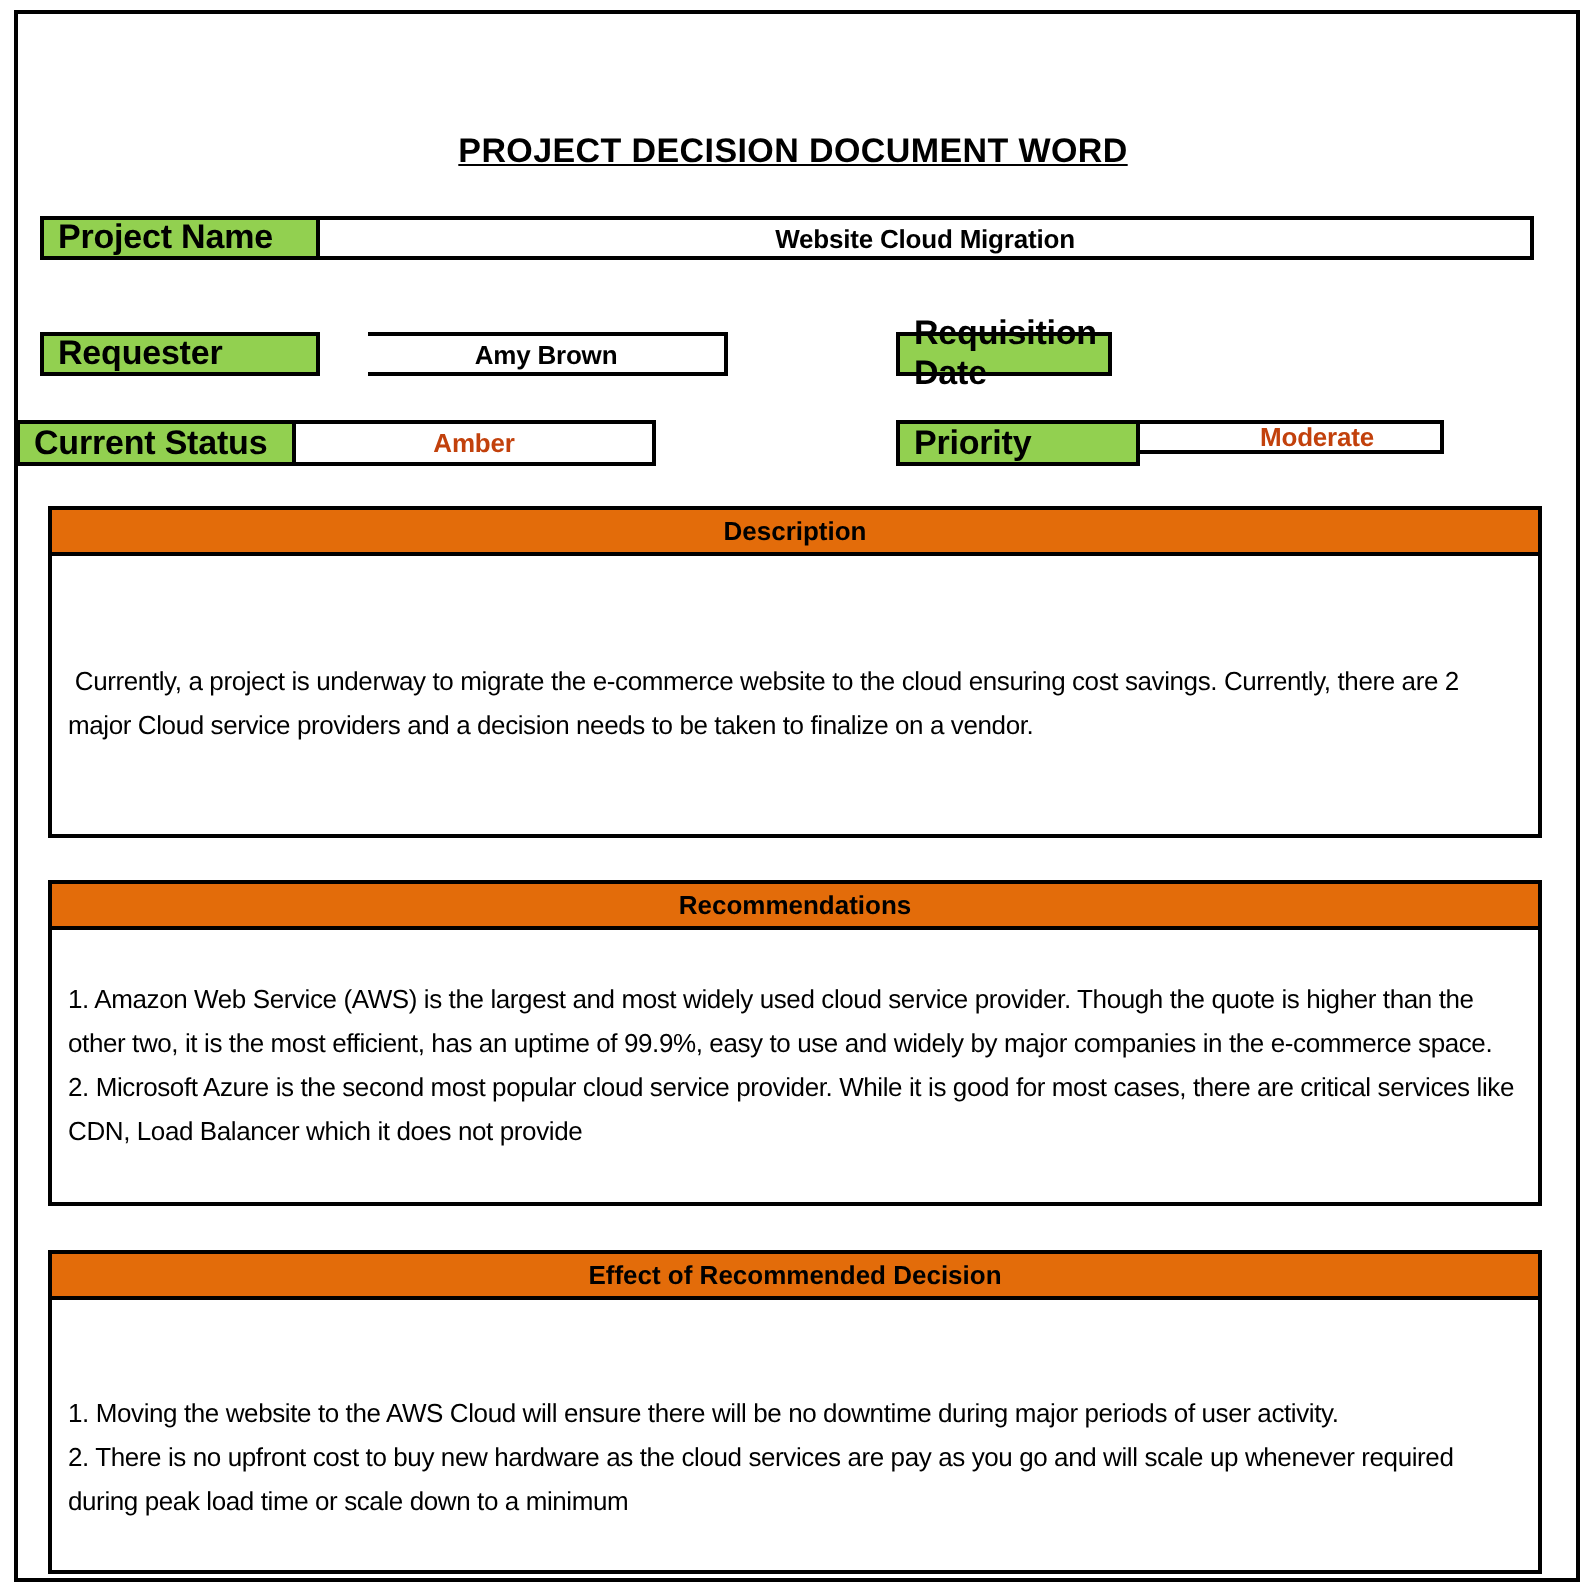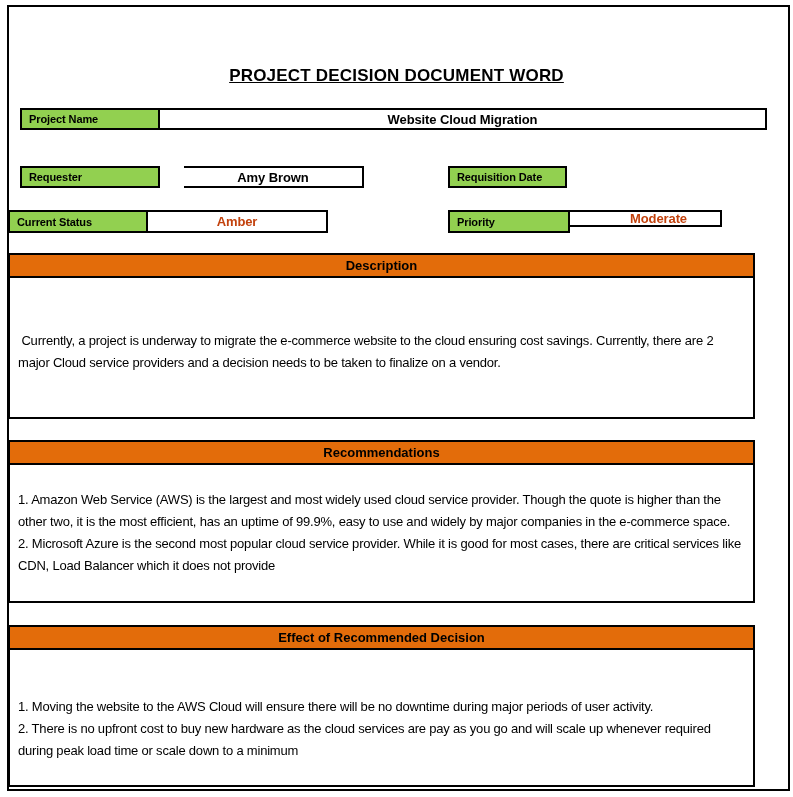--- a/index.html
+++ b/index.html
@@ -37,40 +37,40 @@
   }
   .field-row {
     position: absolute;
     display: flex;
   }
   .cell {
     box-sizing: border-box;
     border: 2px solid #000;
     display: flex;
     align-items: center;
-    font-size: 11px;
+    font-size: 17px;
     font-weight: bold;
     letter-spacing: -0.1px;
   }
   .label-cell {
     background: #92D050;
     padding-left: 7px;
   }
   .value-cell {
     background: #ffffff;
     justify-content: center;
     border-left: none;
     font-size: 13px;
   }
   .status-amber {
     color: #c2410c;
   }
   .section {
     position: absolute;
-    left: 8px;
+    left: 24px;
     width: 747px;
     border: 2px solid #000;
     box-sizing: border-box;
     background: #ffffff;
   }
   .section-header {
     height: 23px;
     background: #E36C0A;
     border-bottom: 2px solid #000;
     box-sizing: border-box;
@@ -103,21 +103,21 @@
 <div class="field-row" style="left:20px; top:108px;">
   <div class="cell label-cell" style="width:140px; height:22px;">Project Name</div>
   <div class="cell value-cell" style="width:607px; height:22px;">Website Cloud Migration</div>
 </div>
 
 <div class="field-row" style="left:20px; top:166px;gap:24px;">
   <div class="cell label-cell" style="width:140px; height:22px;">Requester</div>
   <div class="cell value-cell" style="width:180px; height:22px;">Amy Brown</div>
 </div>
 <div class="field-row" style="left:448px; top:166px;">
-  <div class="cell label-cell" style="width:119px; height:22px;">Requisition Date</div>
+  <div class="cell label-cell" style="width:108px; height:22px;">Requisition Date</div>
 </div>
 
 <div class="field-row" style="left:8px; top:210px;">
   <div class="cell label-cell" style="width:140px; height:23px;">Current Status</div>
   <div class="cell value-cell status-amber" style="width:180px; height:23px;">Amber</div>
 </div>
 <div class="field-row" style="left:448px; top:210px;">
   <div class="cell label-cell" style="width:122px; height:23px;text-align:right;">Priority</div>
   <div class="cell value-cell status-amber" style="width:152px; height:17px;padding-left:27px;">Moderate</div>
 </div>

